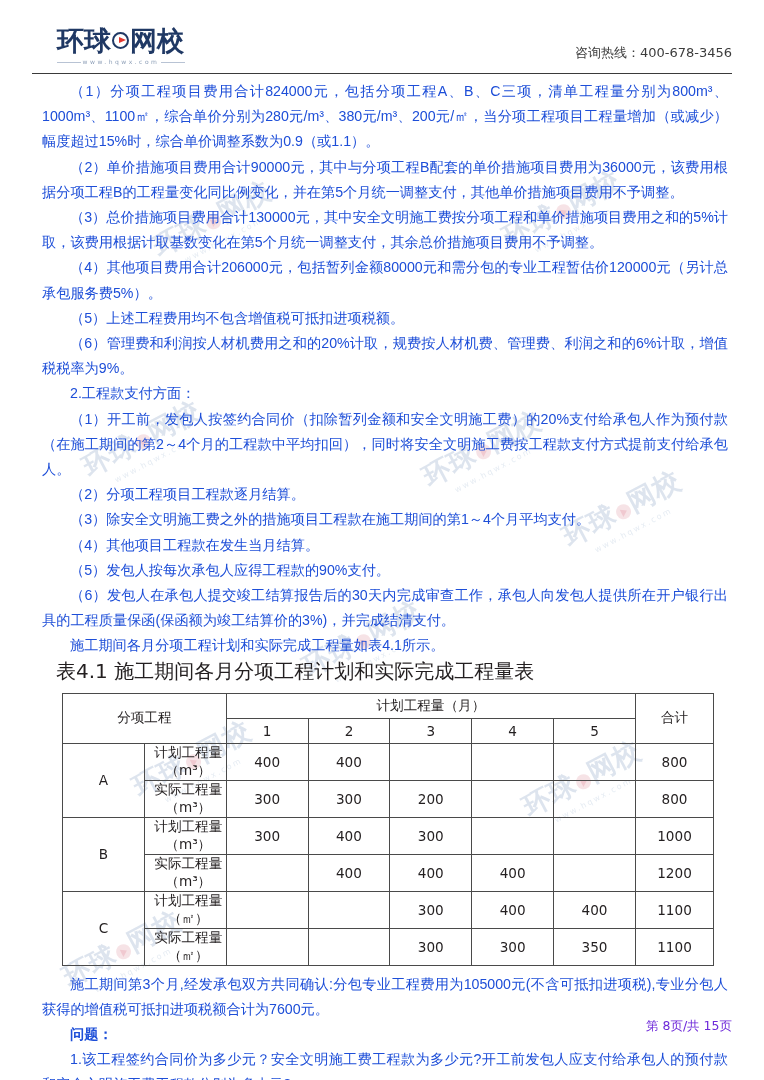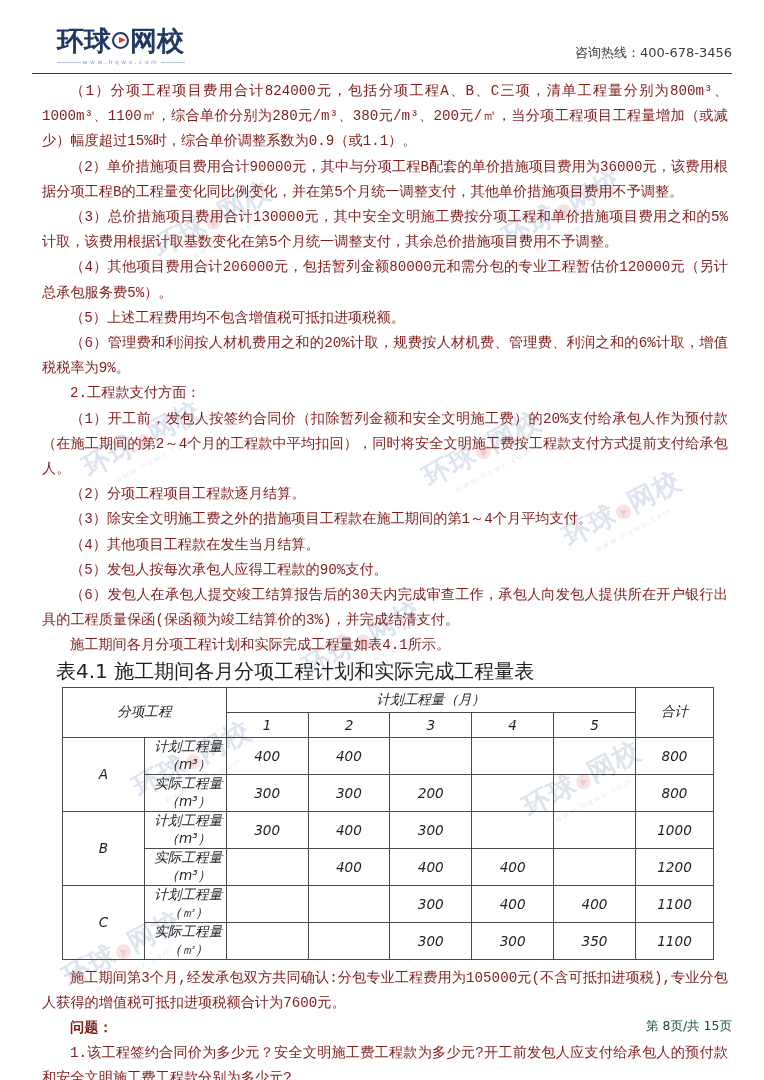--- a/index.html
+++ b/index.html
@@ -160,41 +160,40 @@
     top: 79px;
     width: 686px;
     z-index: 2;
   }
   p.para {
     margin: 0;
     font-size: 14.2px;
     line-height: 25.2px;
     text-align: justify;
     text-justify: inter-ideograph;
-    color: #7f1d1d;
+    color: #1d4ed8;
     letter-spacing: 0px;
-    font-family: Liberation Mono, monospace;
+    font-family: Liberation Sans, sans-serif;
   }
   p.indent { text-indent: 28px; }
   p.bold { font-weight: bold; }
 
   .tbl-caption {
     margin: 0;
     padding-left: 14px;
     font-size: 20px;
     line-height: 24px;
     color: #231f20;
   }
 
   
   .tbl-wrap {
-    margin-top: 4px;
+    margin-top: 10px;
     padding-left: 20px;
     padding-right: 8px;
-    font-style: italic;
   }
   table.work-table {
     border-collapse: collapse;
     width: 652px;
     table-layout: fixed;
     font-size: 13.6px;
     color: #231f20;
   }
   table.work-table td, table.work-table th {
     border: 1.1px solid #4a4a4a;
@@ -216,21 +215,21 @@
   .c-month { width: 73px; }
   .c-total { width: 73px; }
   .c-item  { width: 150px; }
 
   
   .footer {
     position: absolute;
     right: 32px;
     bottom: 45px;
     font-size: 12.5px;
-    color: #14532d;
+    color: #6d28d9;
     z-index: 2;
     font-family: "DejaVu Sans", "Liberation Sans", sans-serif;
   }
 </style>
 </head>
 <body>
 
 <div class="page">
 
   <div class="watermark-layer">

